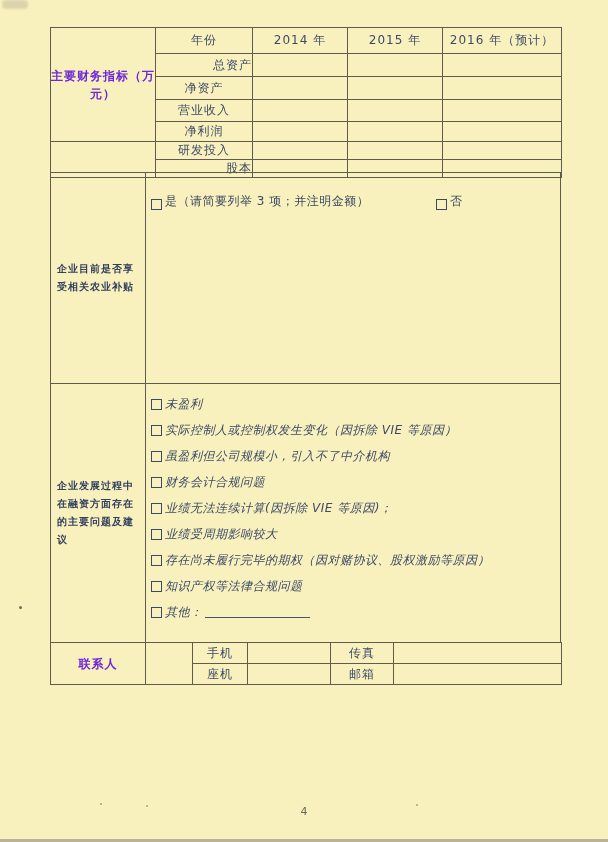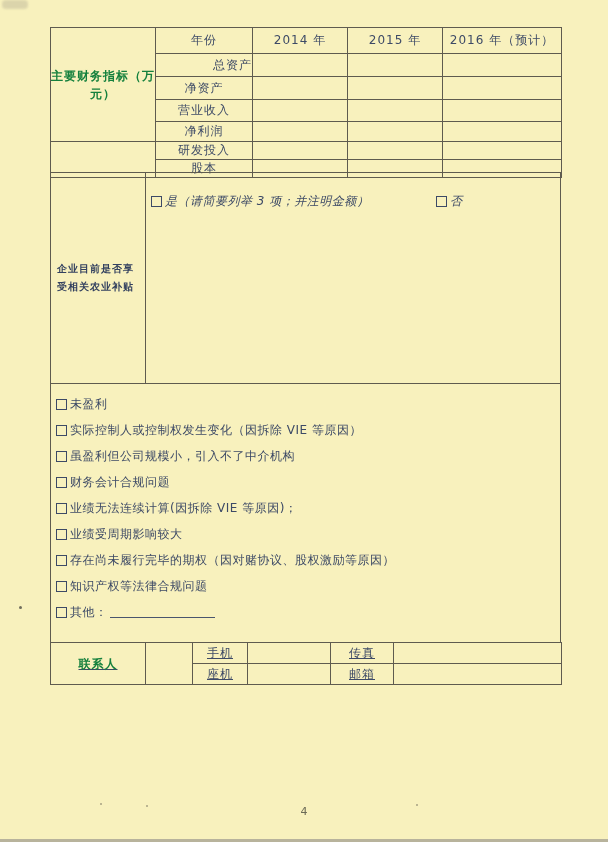--- a/index.html
+++ b/index.html
@@ -18,23 +18,23 @@
     border:1px solid #5f5b4f;
     font-size:12px;text-align:center;vertical-align:middle;
     padding:0;letter-spacing:1px;overflow:hidden;white-space:nowrap;
   }
   .fin tr:nth-child(1) td{height:25px;text-align:center;}
   .fin tr:nth-child(2) td{height:22px;text-align:right;}
   .fin tr:nth-child(3) td{height:22px;}
   .fin tr:nth-child(4) td{height:21px;}
   .fin tr:nth-child(5) td{height:19px;}
   .fin tr:nth-child(6) td{height:17px;}
-  .fin tr:nth-child(7) td{height:17px;}
+  .fin tr:nth-child(7) td{height:17px;text-align:right;}
   .side-lbl{
-    font-weight:bold;font-size:13px;color:#15803d;
+    font-weight:bold;font-size:13px;color:#6d28d9;
     letter-spacing:1px;line-height:18px;
     white-space:normal !important;
   }
   
   .sec{
     position:absolute;left:50px;width:509px;
     border:1px solid #5f5b4f;
     display:flex;background:transparent;
   }
   .sec2{top:172px;height:210px;}
@@ -42,34 +42,34 @@
   .side{
     width:95px;flex:none;box-sizing:border-box;
     border-right:1px solid #5f5b4f;
     display:flex;align-items:center;
     padding:0 6px;
     font-weight:bold;font-size:10px;line-height:18px;
     letter-spacing:1px;color:#33415f;
   }
   .body2{flex:1;position:relative;}
   .yesno{position:absolute;top:20px;left:5px;right:4px;font-size:12px;letter-spacing:0.5px;}
-  .grp{display:inline-flex;align-items:center;font-style:italic;}
+  .grp{display:inline-flex;align-items:flex-end;}
   .grp-no{position:absolute;left:285px;top:0;}
   .body3{flex:1;padding:7px 4px 0 5px;font-size:12px;box-sizing:border-box;}
-  .opt{height:26px;display:flex;align-items:center;letter-spacing:0.5px;white-space:nowrap;}
+  .opt{height:26px;display:flex;align-items:center;letter-spacing:0.5px;white-space:nowrap;font-style:italic;}
   .cb{
     width:9px;height:9px;flex:none;display:inline-block;
     border:1px solid #3d4a66;margin-right:3px;background:transparent;
   }
   .fill-line{
     display:inline-block;width:105px;height:11px;flex:none;
     border-bottom:1px solid #4a556d;margin-left:2px;
   }
   
-  .contact{position:absolute;left:50px;top:642px;width:511px;text-decoration:underline;}
+  .contact{position:absolute;left:50px;top:642px;width:511px;}
   .contact td{
     border:1px solid #5f5b4f;
     font-size:12px;text-align:center;vertical-align:middle;
     height:20px;padding:0;letter-spacing:1px;
   }
   
   .pagenum{
     position:absolute;top:805px;left:0;width:608px;
     text-align:center;font-size:11px;color:#6b6a56;
   }
@@ -158,20 +158,21 @@
         </span>
         <span class="grp grp-no">
           <span class="cb"></span>
           <span>否</span>
         </span>
       </div>
     </div>
   </div>
 
   <div class="sec sec3">
+    <div class="side">企业发展过程中在融资方面存在的主要问题及建议</div>
     <div class="body3">
       <div class="opt">
         <span class="cb"></span>
         <span>未盈利</span>
       </div>
       <div class="opt">
         <span class="cb"></span>
         <span>实际控制人或控制权发生变化（因拆除 VIE 等原因）</span>
       </div>
       <div class="opt">

